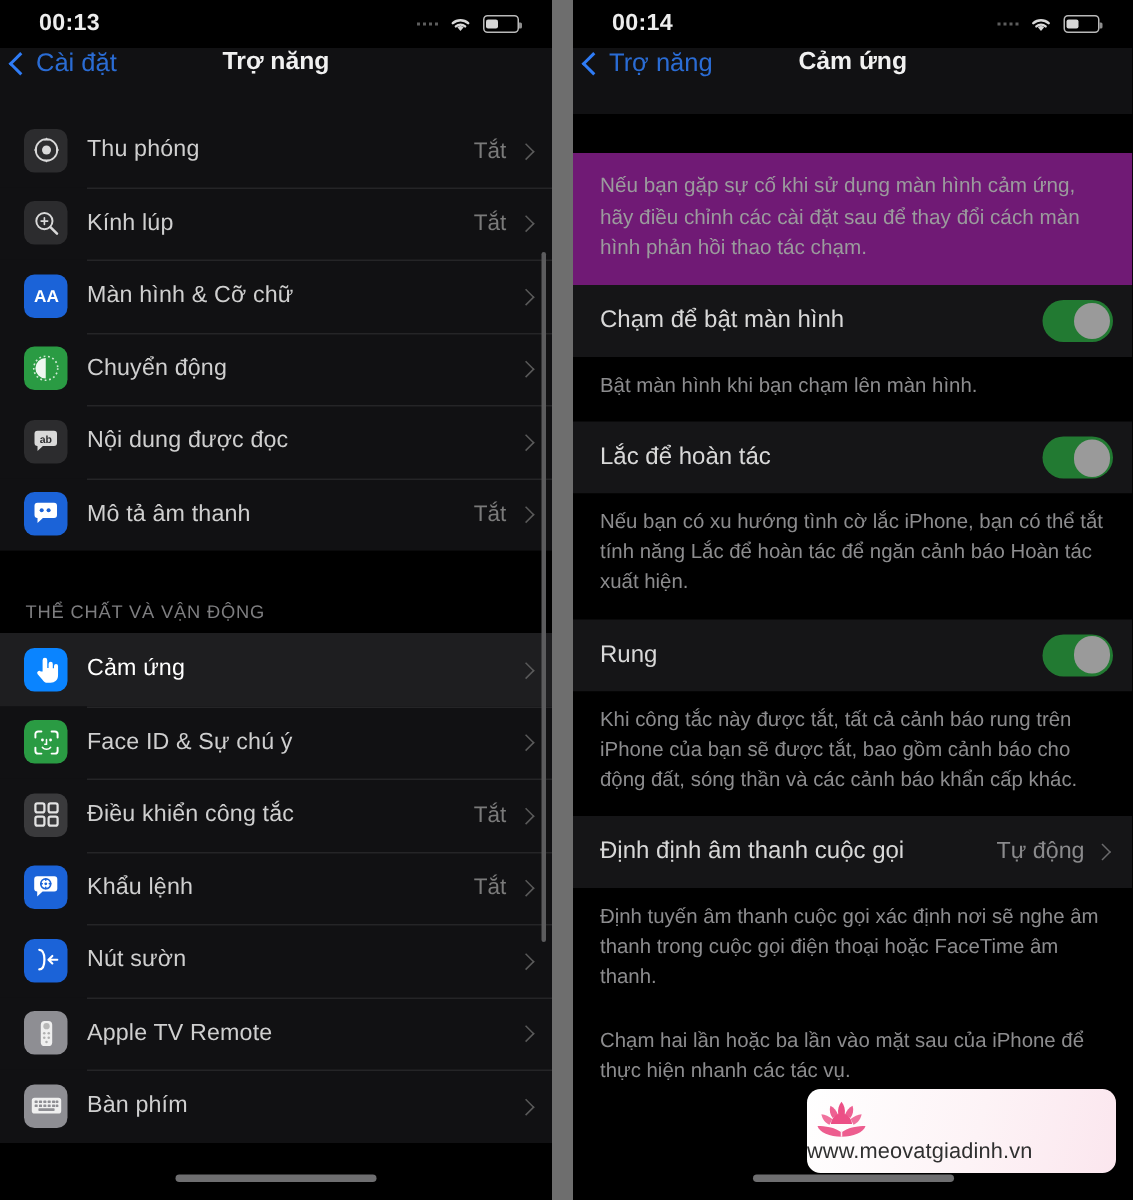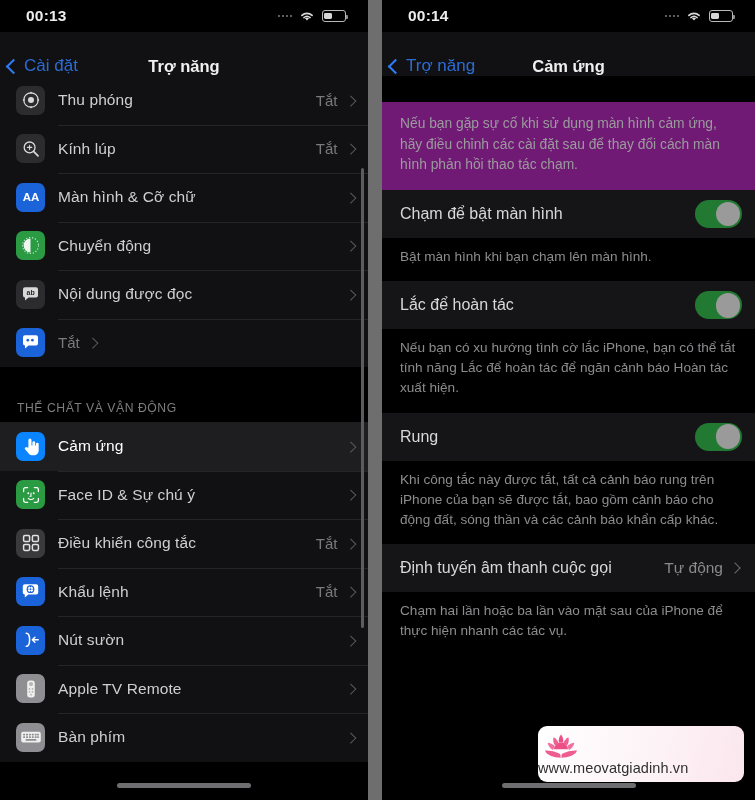--- a/index.html
+++ b/index.html
@@ -70,21 +70,21 @@
   .batt i {
     display: block; height: 100%; width: 42%;
     background: #d6d6d6; border-radius: 1.4px;
   }
 
   
   .navbar {
     position: relative;
     height: 44px;
     display: flex;
-    align-items: flex-end;
+    align-items: flex-start;
     background: #111113;
   }
   .nav-back {
     display: flex; align-items: center;
     padding-left: 8px;
     color: #2f7cf6;
     font-size: 17px;
     gap: 2px;
   }
   .nav-back .chev-l {
@@ -365,20 +365,21 @@
       </div>
 
       <div class="row">
         <span class="row-icon ic-blue">
           <svg width="21" height="21" viewBox="0 0 21 21">
             <path d="M3 5.2a2 2 0 0 1 2-2h11a2 2 0 0 1 2 2v6.2a2 2 0 0 1-2 2H8.6L5 16.6v-3.2H5a2 2 0 0 1-2-2z" fill="#ffffff"></path>
             <circle cx="7.8" cy="8.2" r="1.35" fill="#1b63d8"></circle>
             <circle cx="12.4" cy="8.2" r="1.35" fill="#1b63d8"></circle>
           </svg>
         </span>
+        <span class="row-label">Mô tả âm thanh</span>
         <span class="row-value">Tắt</span>
         <span class="chev-r"></span>
       </div>
     </div>
 
     <div class="section-gap"></div>
     <div class="section-header">THỂ CHẤT VÀ VẬN ĐỘNG</div>
 
     <div class="list-group">
 
@@ -550,24 +551,25 @@
 
       <div class="r-row">
         <span class="r-row-label">Rung</span>
         <span class="switch">
             <i></i>
           </span>
       </div>
       <div class="r-footer">Khi công tắc này được tắt, tất cả cảnh báo rung trên iPhone của bạn sẽ được tắt, bao gồm cảnh báo cho động đất, sóng thần và các cảnh báo khẩn cấp khác.</div>
 
       <div class="r-row">
-        <span class="r-row-label">Định tuyến âm thanh cuộc gọi</span>
+        <span class="r-row-label">Định định âm thanh cuộc gọi</span>
         <span class="r-row-value">Tự động</span>
         <span class="chev-r2"></span>
       </div>
+      <div class="r-footer">Định tuyến âm thanh cuộc gọi xác định nơi sẽ nghe âm thanh trong cuộc gọi điện thoại hoặc FaceTime âm thanh.</div>
 
       <div class="r-footer">Chạm hai lần hoặc ba lần vào mặt sau của iPhone để thực hiện nhanh các tác vụ.</div>
     </div>
 
     <div class="home-bar"></div>
   </div>
 
   <div class="watermark">
     <svg class="wm-lotus" width="46" height="26" viewBox="0 0 46 26">
       <g fill="#ec4f86">

